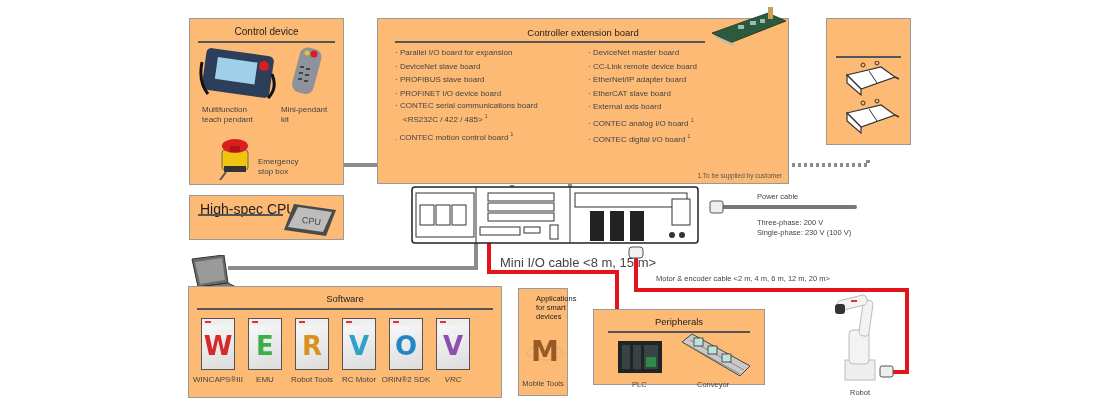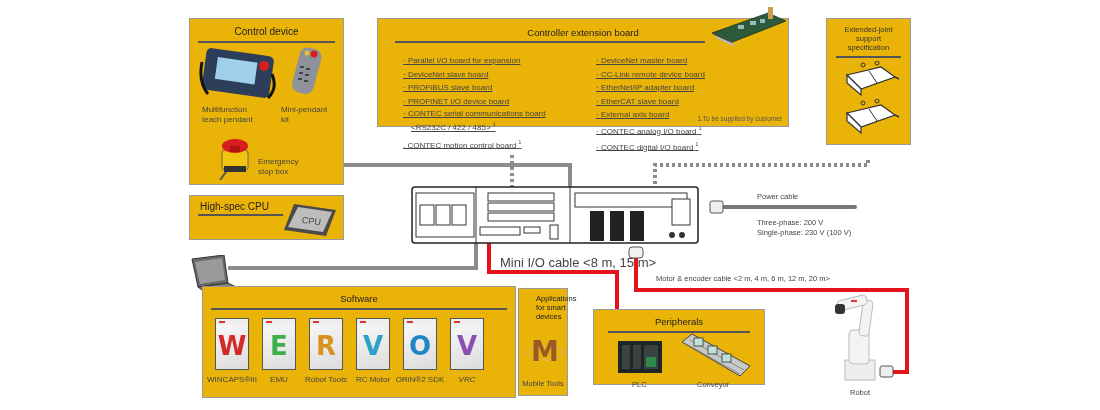--- a/index.html
+++ b/index.html
@@ -1,23 +1,23 @@
 <!DOCTYPE html>
 <html><head>
 <meta charset="utf-8">
 <style>
   html, body { margin:0; padding:0; background:#ffffff; }
   body { width:1100px; height:410px; position:relative; overflow:hidden;
          font-family:"Liberation Sans", sans-serif; color:#333; }
   .abs { position:absolute; }
-  .box { position:absolute; border:1.5px solid #9a9a9a; background:#eab308; box-sizing:border-box; }
+  .box { position:absolute; border:1.5px solid #9a9a9a; background:#fdba74; box-sizing:border-box; }
   .box-title { position:absolute; font-size:10px; color:#222; text-align:center; }
   .rule { position:absolute; height:1.5px; background:#555; }
   .lbl { position:absolute; font-size:8px; color:#444; line-height:10px; }
-  .list { position:absolute; font-size:8px; color:#444; line-height:13.5px; margin:8px; padding:0; list-style:none;text-decoration:underline; }
+  .list { position:absolute; font-size:8px; color:#444; line-height:13.5px; margin:0; padding:0; list-style:none; }
   .list li { white-space:nowrap; }
   .list sup { font-size:5px; }
   svg.lines { position:absolute; left:0; top:0; }
   .sw-card { position:absolute; width:34px; height:52px; border:1px solid #555; box-sizing:border-box; overflow:hidden; }
   .sw-card .band { position:absolute; left:0; right:0; top:0; height:6px; background:#eee; }
   .sw-card .band::before { content:""; position:absolute; left:3px; top:2px; width:6px; height:2px; background:#d33; }
   .sw-card .letter { position:absolute; left:0; right:0; top:12px; text-align:center; font-weight:bold; font-size:26px; font-family:"DejaVu Sans", sans-serif; }
   .sw-label { position:absolute; font-size:8px; color:#444; text-align:center; width:60px; }
 </style>
 </head>
@@ -84,30 +84,30 @@
     <rect x="14" y="14" width="10" height="6" fill="#b01515"></rect>
     <line x1="10" y1="40" x2="4" y2="48" stroke="#555" stroke-width="2"></line>
   </svg>
   <div class="lbl" style="left:68px;top:138px;">
     <div>Emergency</div>
     <div>stop box</div>
   </div>
 </div>
 
 <div class="box" style="left:189px;top:195px;width:155px;height:45px;">
-  <div class="abs" style="left:10px;top:5px;font-size:10px;color:#222;">High-spec CPU</div>
+  <div class="abs" style="left:10px;top:5px;font-size:14px;color:#222;">High-spec CPU</div>
   <div class="rule" style="left:8px;width:85px;top:18px;"></div>
   <svg class="abs" style="left:90px;top:4px;" width="60" height="38" viewBox="0 0 60 38">
     <polygon points="14,4 56,10 46,36 4,30" fill="#4a4a4a"></polygon>
     <polygon points="18,7 52,12 43,32 8,27" fill="#bdbdbd"></polygon>
     <text x="22" y="24" font-size="9" fill="#444" font-family="Liberation Sans, sans-serif" transform="rotate(8 30 20)">CPU</text>
   </svg>
 </div>
 
-<div class="box" style="left:377px;top:18px;width:412px;height:109px;">
+<div class="box" style="left:377px;top:18px;width:412px;height:166px;">
   <div class="box-title" style="left:0;right:0;top:8px;font-size:9.5px;">Controller extension board</div>
   <div class="rule" style="left:17px;width:310px;top:22px;"></div>
   <svg class="abs" style="left:330px;top:-12px;" width="80" height="40" viewBox="0 0 80 40">
     <polygon points="4,26 60,6 78,14 22,36" fill="#2e5a3c" stroke="#1a3322" stroke-width="0.8"></polygon>
     <g fill="#9bb">
         <rect x="30" y="18" width="6" height="4"></rect>
         <rect x="42" y="14" width="6" height="4"></rect>
         <rect x="52" y="12" width="5" height="4"></rect>
       </g>
     <rect x="60" y="0" width="5" height="12" fill="#c8a050"></rect>
@@ -128,25 +128,20 @@
     <li><span>· EtherNet/IP adapter board</span></li>
     <li><span>· EtherCAT slave board</span></li>
     <li><span>· External axis board</span></li>
     <li><span>· CONTEC analog I/O board</span> <sup>1</sup></li>
     <li><span>· CONTEC digital I/O board</span> <sup>1</sup></li>
   </ul>
   <div class="abs" style="right:6px;bottom:4px;font-size:6.5px;color:#555;">1.To be supplied by customer</div>
 </div>
 
 <div class="box" style="left:826px;top:18px;width:85px;height:127px;">
-  <div class="abs" style="left:0;right:0;top:6px;text-align:center;font-size:7.5px;line-height:9px;color:#333;">
-    <div>Extended-joint</div>
-    <div>support</div>
-    <div>specification</div>
-  </div>
   <div class="rule" style="left:9px;right:9px;top:37px;"></div>
   <svg class="abs" style="left:14px;top:42px;" width="60" height="36" viewBox="0 0 60 36">
     <polygon points="6,14 40,6 54,16 20,28" fill="#fff" stroke="#333" stroke-width="1.2"></polygon>
     <polygon points="6,14 20,28 20,34 6,22" fill="#fff" stroke="#333" stroke-width="1.2"></polygon>
     <line x1="28" y1="10" x2="36" y2="22" stroke="#333" stroke-width="1"></line>
     <circle cx="22" cy="4" r="2" fill="none" stroke="#333"></circle>
       <circle cx="36" cy="2" r="2" fill="none" stroke="#333"></circle>
     <line x1="54" y1="16" x2="58" y2="18" stroke="#333" stroke-width="1.5"></line>
   </svg>
   <svg class="abs" style="left:14px;top:80px;" width="60" height="36" viewBox="0 0 60 36">
@@ -193,21 +188,21 @@
 
 <div class="lbl" style="left:500px;top:258px;font-size:13px;">Mini I/O cable &lt;8 m, 15 m&gt;</div>
 <div class="lbl" style="left:656px;top:274px;font-size:7.5px;">Motor &amp; encoder cable &lt;2 m, 4 m, 6 m, 12 m, 20 m&gt;</div>
 
 <svg class="abs" style="left:188px;top:255px;" width="62" height="48" viewBox="0 0 62 48">
   <polygon points="4,4 36,0 40,28 10,32" fill="#6a6a6a" stroke="#333"></polygon>
   <polygon points="7,7 34,3 37,25 12,29" fill="#9a9a9a"></polygon>
   <polygon points="10,32 40,28 60,38 28,46" fill="#7c7c7c" stroke="#333"></polygon>
 </svg>
 
-<div class="box" style="left:202px;top:286px;width:314px;height:112px;">
+<div class="box" style="left:188px;top:286px;width:314px;height:112px;">
   <div class="box-title" style="left:0;right:0;top:6px;font-size:9.5px;">Software</div>
   <div class="rule" style="left:8px;right:8px;top:21px;"></div>
   <div id="sw-cards">
       <div class="sw-card" style="left: 12px; top: 31px; background: linear-gradient(160deg, rgb(250, 250, 250), rgb(220, 220, 220));">
         <div class="band"></div>
         <div class="letter" style="color: rgb(212, 42, 42);">W</div>
       </div>
       <div class="sw-label" style="left: -1px; top: 88px;">WINCAPS®III</div>
       <div class="sw-card" style="left: 59px; top: 31px; background: linear-gradient(160deg, rgb(250, 250, 250), rgb(220, 220, 220));">
         <div class="band"></div>

